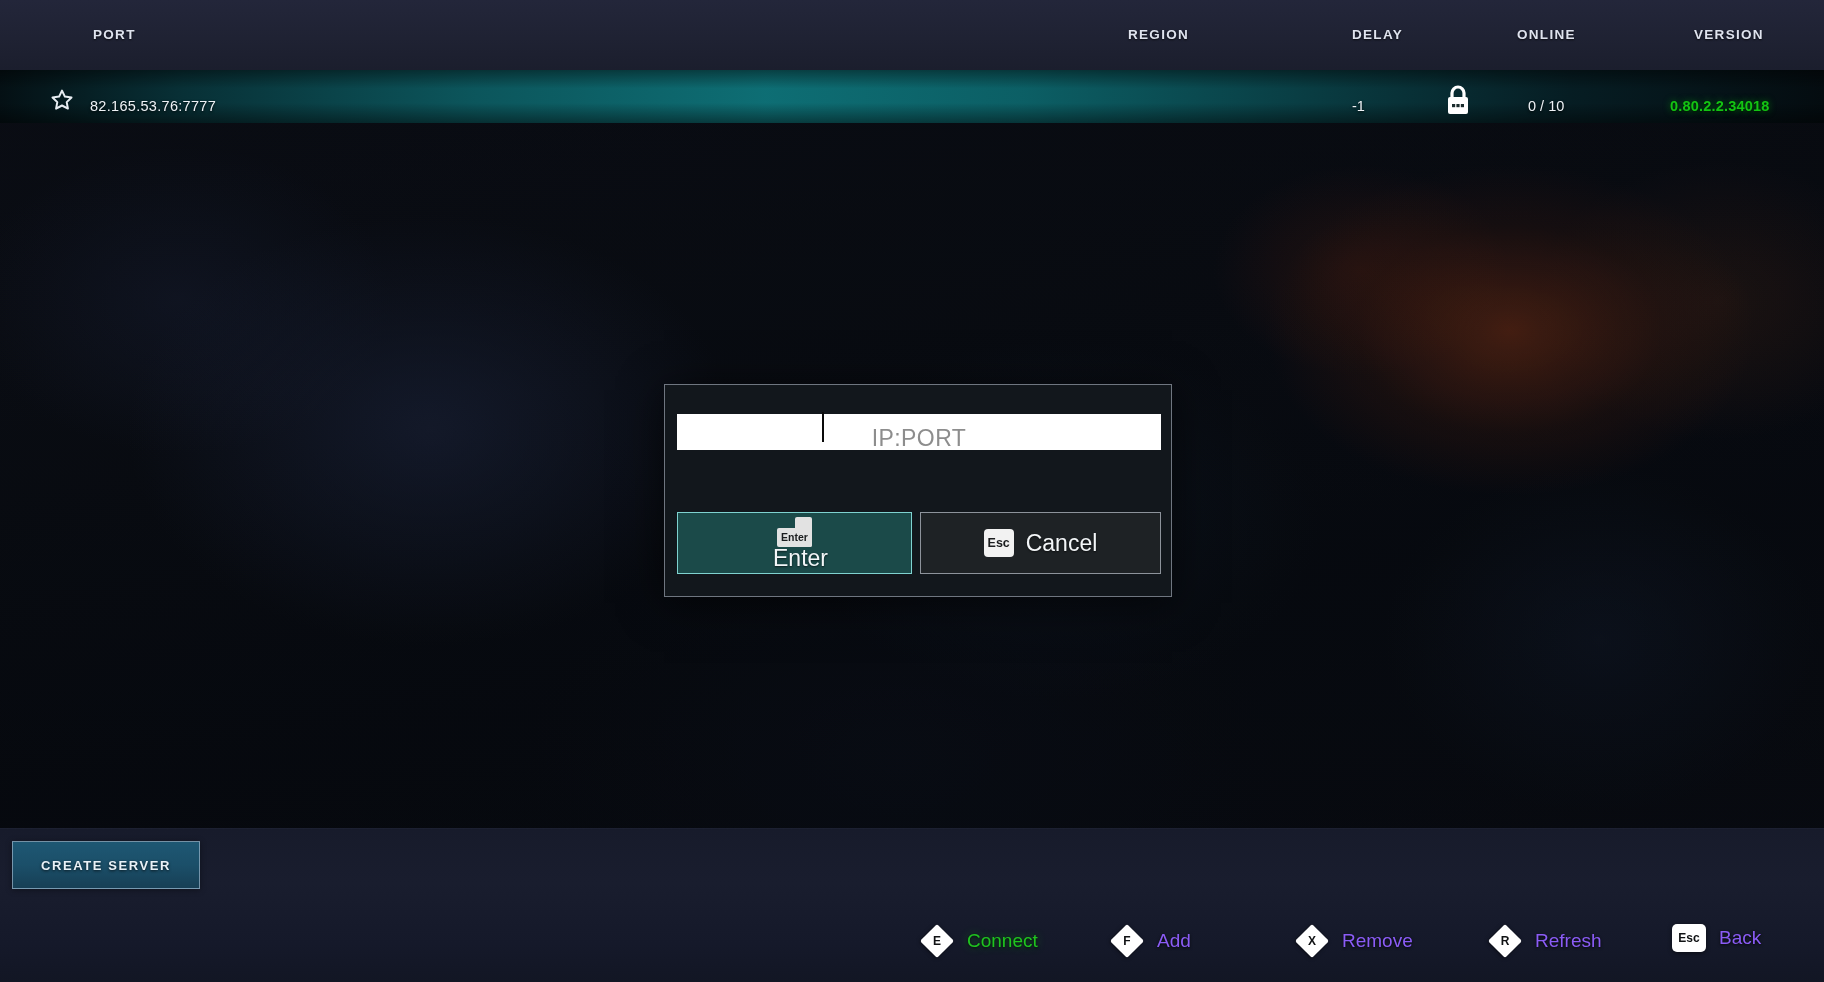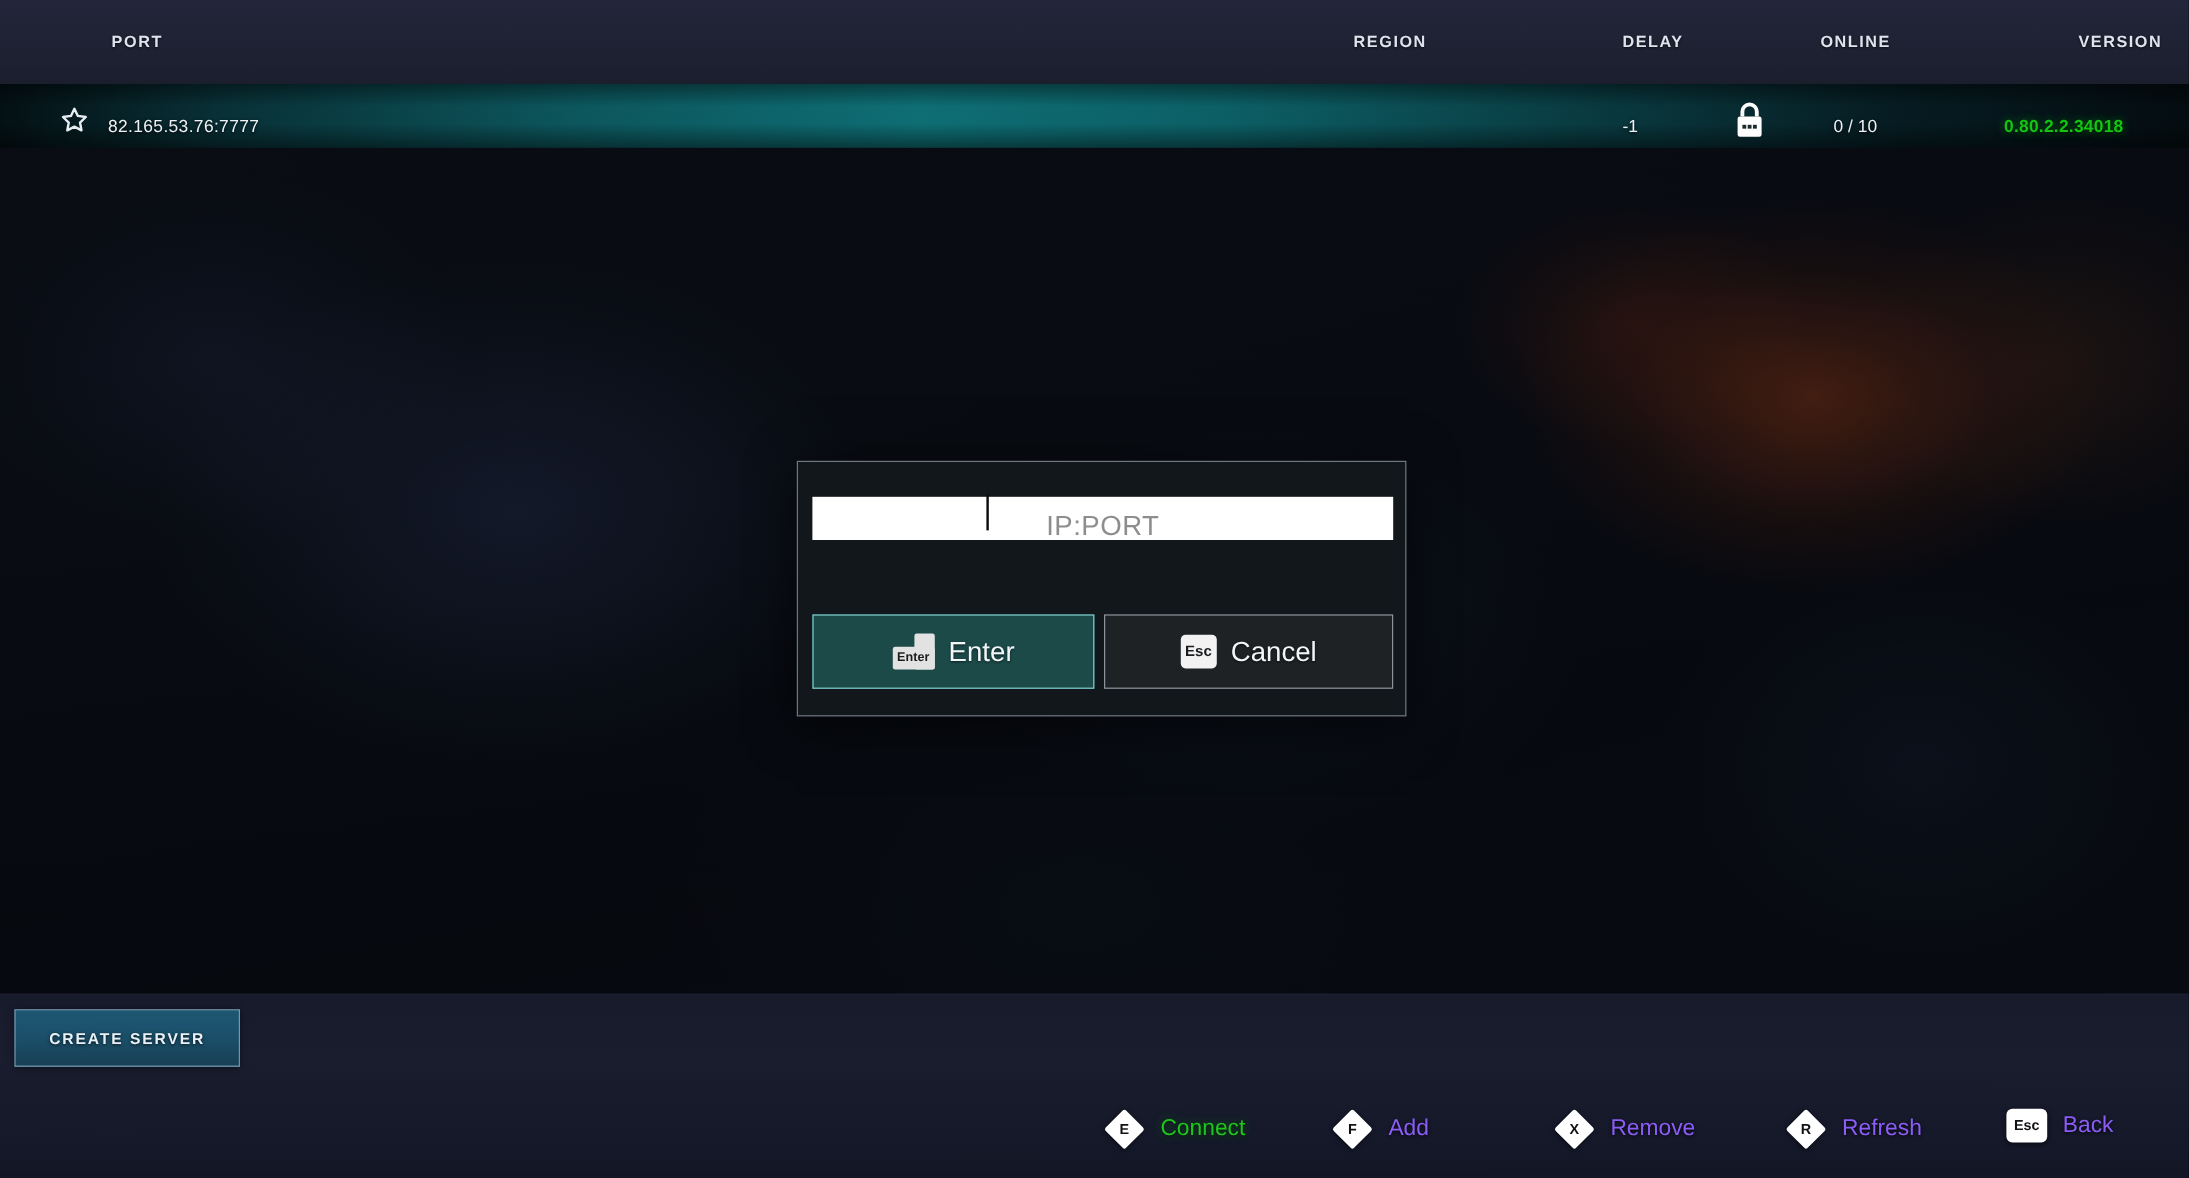--- a/index.html
+++ b/index.html
@@ -52,21 +52,21 @@
     font-weight:bold;
     letter-spacing:1.3px;
     color:#dfe3ee;
     text-shadow:0 1px 2px rgba(0,0,0,0.7);
     white-space:nowrap;
   }
   .hdr-name   { left:93px; }
   .hdr-region { left:1128px; }
   .hdr-delay  { left:1320px;margin-left:32px; }
   .hdr-online { left:1517px; }
-  .hdr-version{ left:1732px; }
+  .hdr-version{ left:1694px; }
 
   
   #server-row {
     position:absolute; top:70px; left:0;
     width:1824px; height:53px;
     z-index:5;
     background:
       linear-gradient(90deg,
         rgba(4,16,20,0.98) 0%,
         rgba(8,50,56,0.95) 10%,
@@ -236,20 +236,21 @@
     top:127px;
     height:62px;
     display:flex; align-items:center; justify-content:center;
     cursor:pointer;
   }
   #dialog-enter-button {
     left:12px;
     width:235px;
     background:#1b4a49;
     border:1px solid #7fd3d0;
+    flex-direction:column;
   }
   #dialog-cancel-button {
     left:255px;
     width:241px;
     background:#1e2225;
     border:1px solid #8d939b;
   }
   .dlg-btn .dlg-label {
     font-size:23px;
     color:#f3f6f8;

